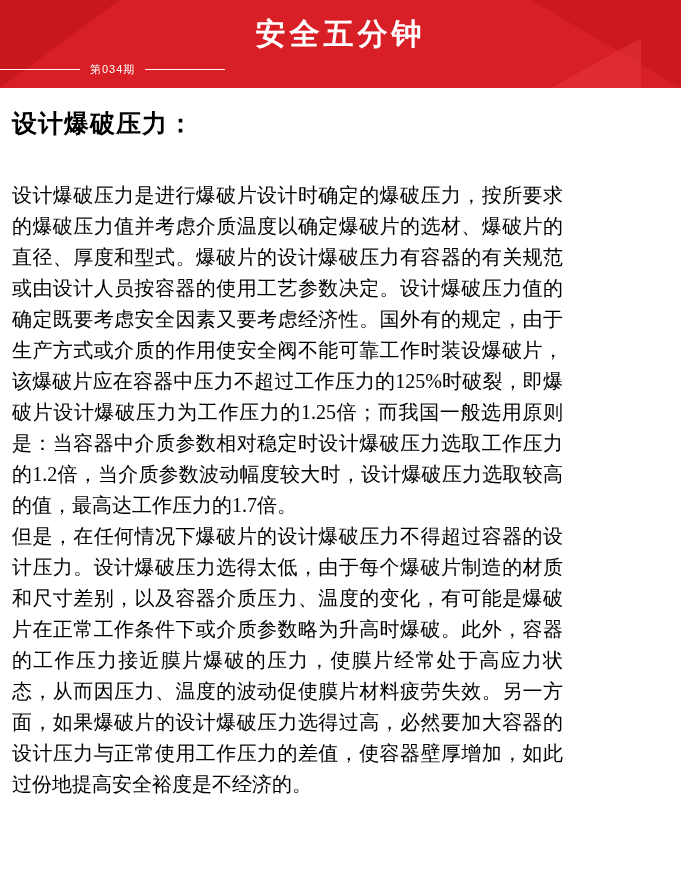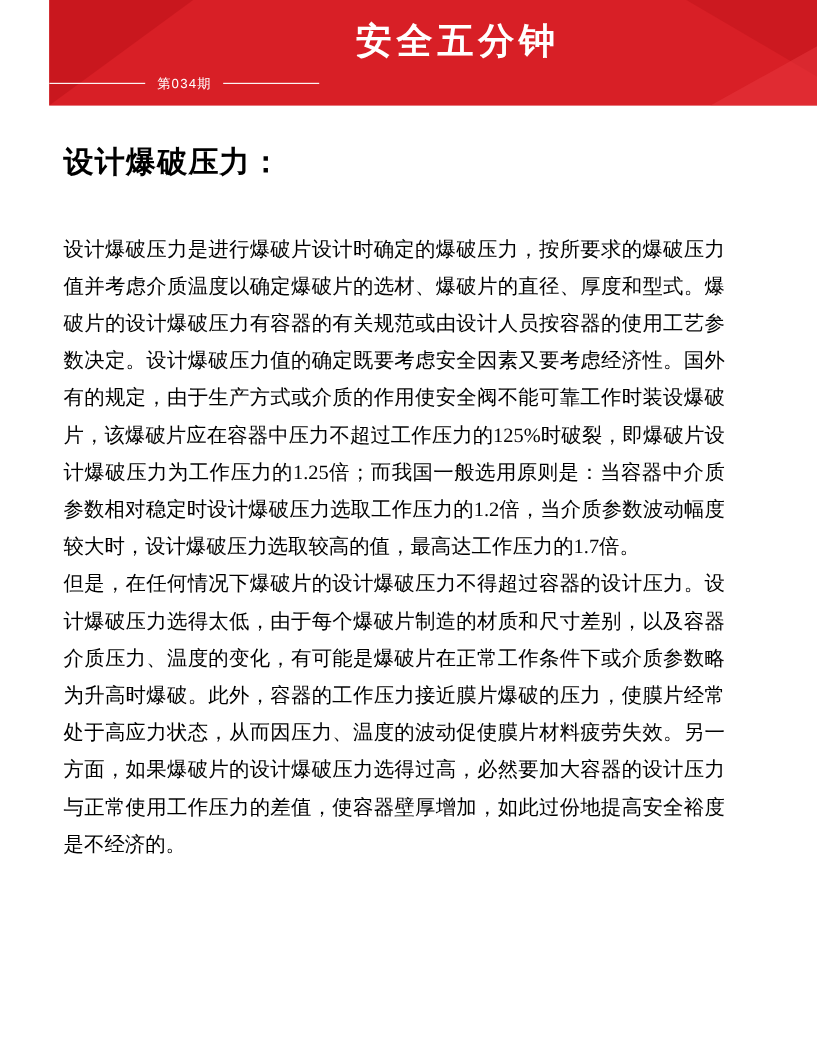--- a/index.html
+++ b/index.html
@@ -12,21 +12,20 @@
     background: #ffffff;
     font-family: "Liberation Serif", "DejaVu Serif", serif;
     color: #000000;
     overflow: hidden;
   }
   .page {
     width: 575px;
     height: 869px;
     position: relative;
     box-sizing: border-box;
-    margin-left: 41px;
   }
   
   .banner {
     position: relative;
     width: 681px;
     height: 88px;
     background: #d81f26;
     overflow: hidden;
   }
   .banner .tri1 {
@@ -85,37 +84,37 @@
   }
   .banner-issue {
     font-family: "Liberation Sans", "DejaVu Sans", sans-serif;
     font-size: 11px;
     color: #ffffff;
     letter-spacing: 1px;
     white-space: nowrap;
   }
   
   .content {
-    padding: 24px 12px 0 12px;
+    padding: 12px 12px 0 12px;
   }
   .doc-title {
     font-family: "Liberation Sans", "DejaVu Sans", sans-serif;
     font-size: 25px;
     font-weight: bold;
     color: #000000;
     margin: 8px 0 0 0;
     line-height: 1.2;
     letter-spacing: 1px;
   }
   .spacer {
     height: 42px;
   }
   .para {
     font-family: "Liberation Serif", "DejaVu Serif", serif;
-    font-size: 17px;
+    font-size: 20px;
     line-height: 31px;
     color: #000000;
     text-align: justify;
     text-justify: inter-ideograph;
     margin: 0;
   }
   .para + .para {
     margin-top: 0px;
   }
 </style>

